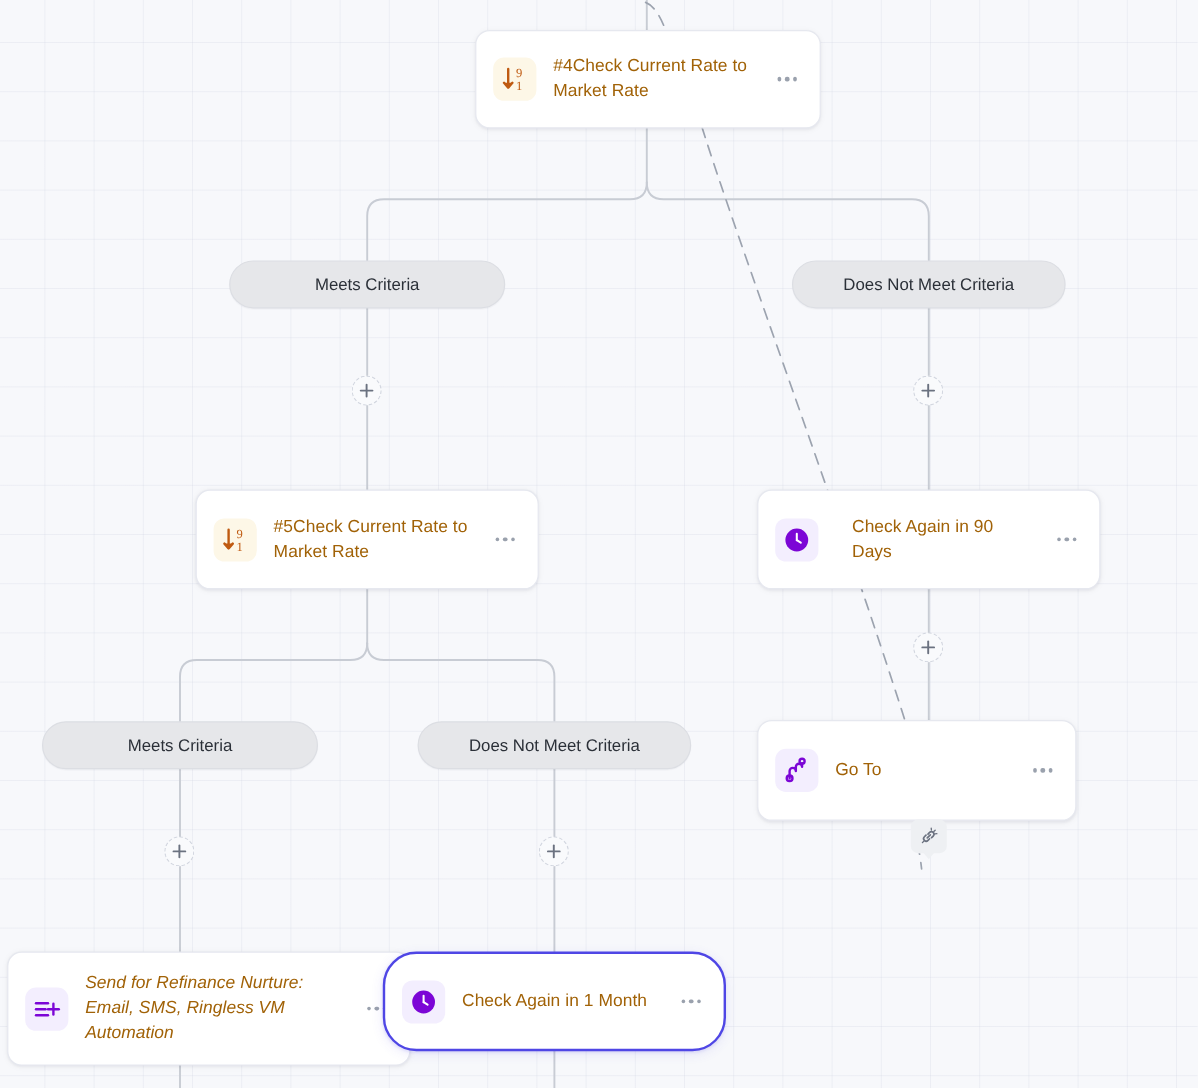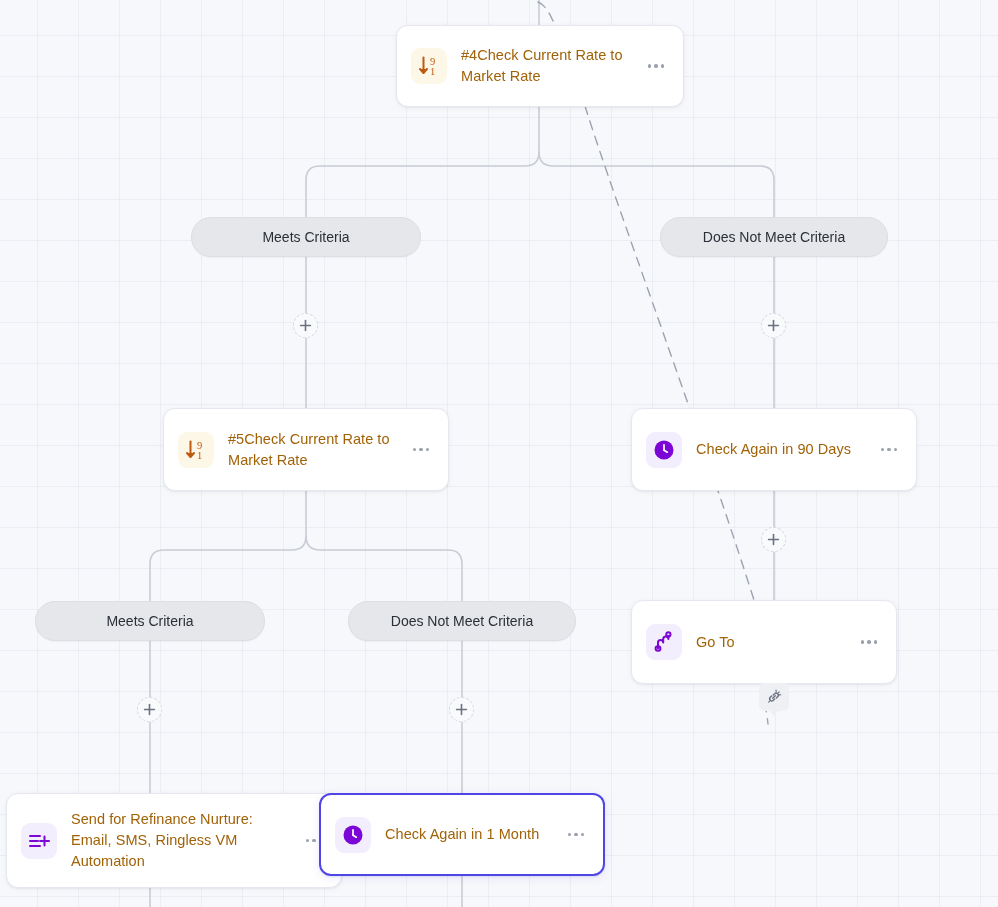--- a/index.html
+++ b/index.html
@@ -258,21 +258,21 @@
       </svg>
     </div>
     <div class="node-label">#5Check Current Rate to Market Rate</div>
     <div class="node-menu">
         <i></i>
         <i></i>
         <i></i>
       </div>
   </div>
 
-  <div class="node" id="node-check-90-days" style="left:631px; top:408px; width:286px; height:83px;">
+  <div class="node" id="node-check-90-days" style="left:631px; top:408px; width:286px; height:83px;gap:14px;">
     <div class="node-icon icon-violet">
       <svg width="24" height="24" viewBox="0 0 24 24" aria-hidden="true">
         <circle cx="12" cy="12" r="9.5" fill="#7c06d6"></circle>
         <g stroke="#ffffff" stroke-width="1.7" stroke-linecap="round">
           <path d="M12 6.8 L12 12.2"></path>
           <path d="M12 12.2 L15.3 14.2"></path>
         </g>
       </svg>
     </div>
     <div class="node-label">Check Again in 90 Days</div>
@@ -345,41 +345,41 @@
 
   <div class="plus" id="plus-5" style="left:449px; top:697px;">
     <svg width="13" height="13" viewBox="0 0 13 13">
       <g stroke="#6b7280" stroke-width="1.6" stroke-linecap="round">
         <path d="M6.5 1.6 L6.5 11.4"></path>
           <path d="M1.6 6.5 L11.4 6.5"></path>
       </g>
     </svg>
   </div>
 
-  <div class="node" id="node-send-refinance" style="left:6px; top:793px; width:336px; height:95px;">
+  <div class="node" id="node-send-refinance" style="left:6px; top:793px; width:336px; height:95px;font-style:italic;">
     <div class="node-icon icon-violet">
       <svg width="24" height="24" viewBox="0 0 24 24" aria-hidden="true">
         <g stroke="#7c06d6" stroke-width="2" stroke-linecap="round">
           <path d="M3 7 L13 7"></path>
           <path d="M3 12 L11 12"></path>
           <path d="M3 17 L13 17"></path>
           <path d="M17.5 7.5 L17.5 16.5"></path>
           <path d="M13 12 L22 12"></path>
         </g>
       </svg>
     </div>
     <div class="node-label">Send for Refinance Nurture: Email, SMS, Ringless VM Automation</div>
     <div class="node-menu">
         <i></i>
         <i></i>
         <i></i>
       </div>
   </div>
 
-  <div class="node selected" id="node-check-1-month" style="left:319px; top:793px; width:286px; height:83px;">
+  <div class="node selected" id="node-check-1-month" style="left:319px; top:793px; width:286px; height:83px;border-radius:28px;">
     <div class="node-icon icon-violet">
       <svg width="24" height="24" viewBox="0 0 24 24" aria-hidden="true">
         <circle cx="12" cy="12" r="9.5" fill="#7c06d6"></circle>
         <g stroke="#ffffff" stroke-width="1.7" stroke-linecap="round">
           <path d="M12 6.8 L12 12.2"></path>
           <path d="M12 12.2 L15.3 14.2"></path>
         </g>
       </svg>
     </div>
     <div class="node-label">Check Again in 1 Month</div>

